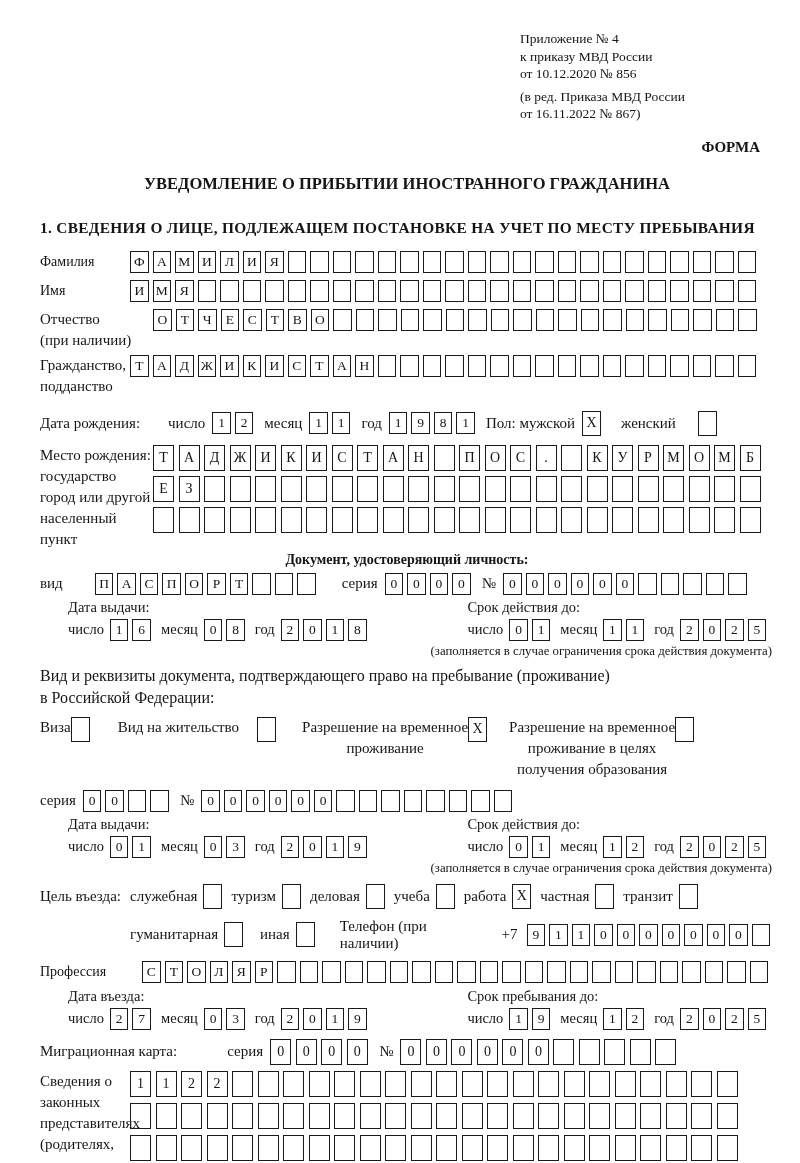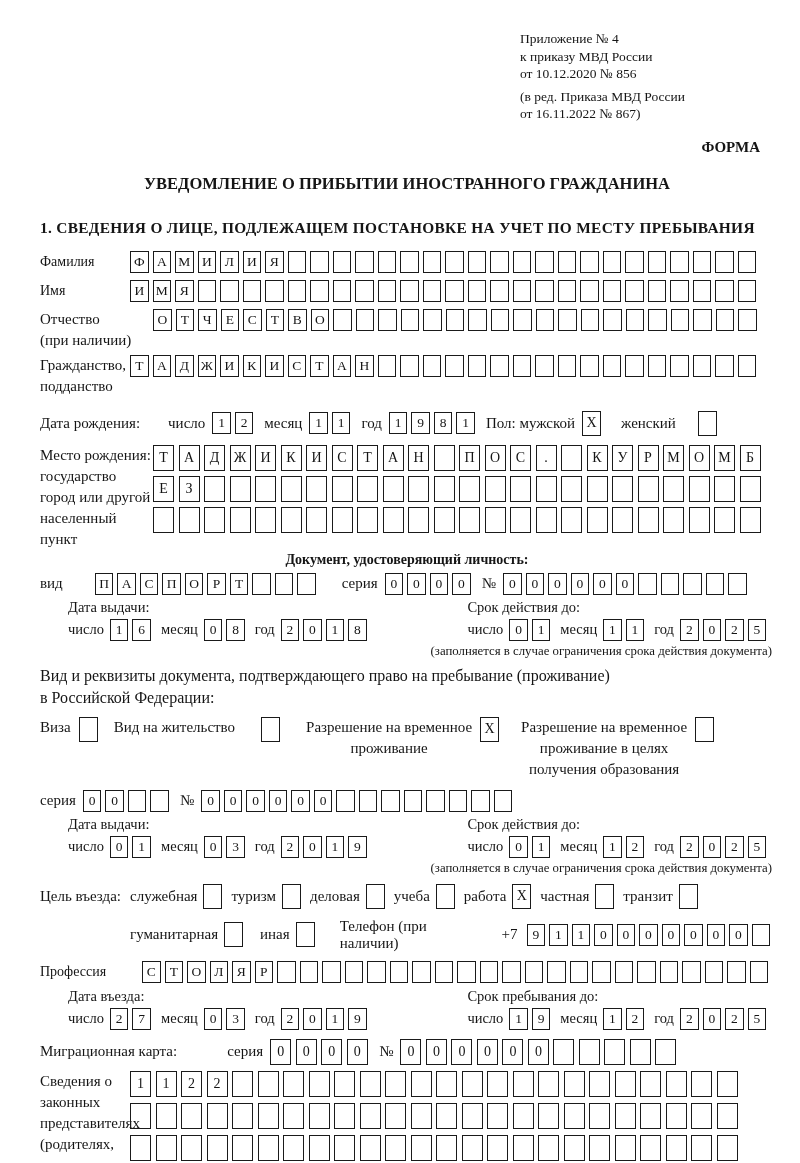--- a/index.html
+++ b/index.html
@@ -35,21 +35,21 @@
   .dochead{text-align:center;font-weight:bold;font-size:14px;margin:2px 0 5px 0;}
 
   .dates-row{display:flex;justify-content:space-between;padding-left:28px;padding-right:4px;margin-top:4px;}
   .dblock{}
   .dhead{text-align:left;font-size:14.5px;margin-bottom:3px;}
   .dg{display:flex;align-items:center;gap:6px;font-size:14.5px;}
   .dnote{text-align:right;font-size:12.8px;margin-top:3px;padding-right:2px;}
 
   .resline{font-size:16px;line-height:22px;margin-top:6px;}
   .opts-row{display:flex;align-items:flex-start;margin-top:8px;margin-bottom:10px;}
-  .opt{display:flex;align-items:flex-start;gap:8px;}
+  .opt{display:flex;align-items:flex-start;}
   .olbl{font-size:15px;line-height:21px;}
   .olbl.ml{white-space:pre-line;text-align:center;}
 
   .purp{display:flex;align-items:center;gap:9px;font-size:15px;margin-bottom:9px;flex-wrap:nowrap;}
   .purp .pair{display:flex;align-items:center;gap:6px;}
 
   .repwrap{display:flex;margin-top:2px;}
   .repcells .strip{margin-bottom:6px;}
 </style>
 </head>
@@ -421,21 +421,21 @@
     </div>
     <div class="dnote">(заполняется в случае ограничения срока действия документа)</div>
 
     <div class="resline">Вид и реквизиты документа, подтверждающего право на пребывание (проживание)</div>
     <div class="resline" style="margin-top:0;">в Российской Федерации:</div>
     <div class="opts-row">
       <div class="opt">
         <span class="olbl">Виза</span>
         <span class="cb"></span>
       </div>
-      <div class="opt" style="margin-left:16px;">
+      <div class="opt" style="margin-left:28px;">
         <span class="olbl">Вид на жительство</span>
         <span class="cb" style="margin-left:18px;"></span>
       </div>
       <div class="opt" style="margin-left:26px;">
         <span class="olbl ml">Разрешение на временное
 проживание</span>
         <span class="cb">X</span>
       </div>
       <div class="opt" style="margin-left:22px;">
         <span class="olbl ml">Разрешение на временное

